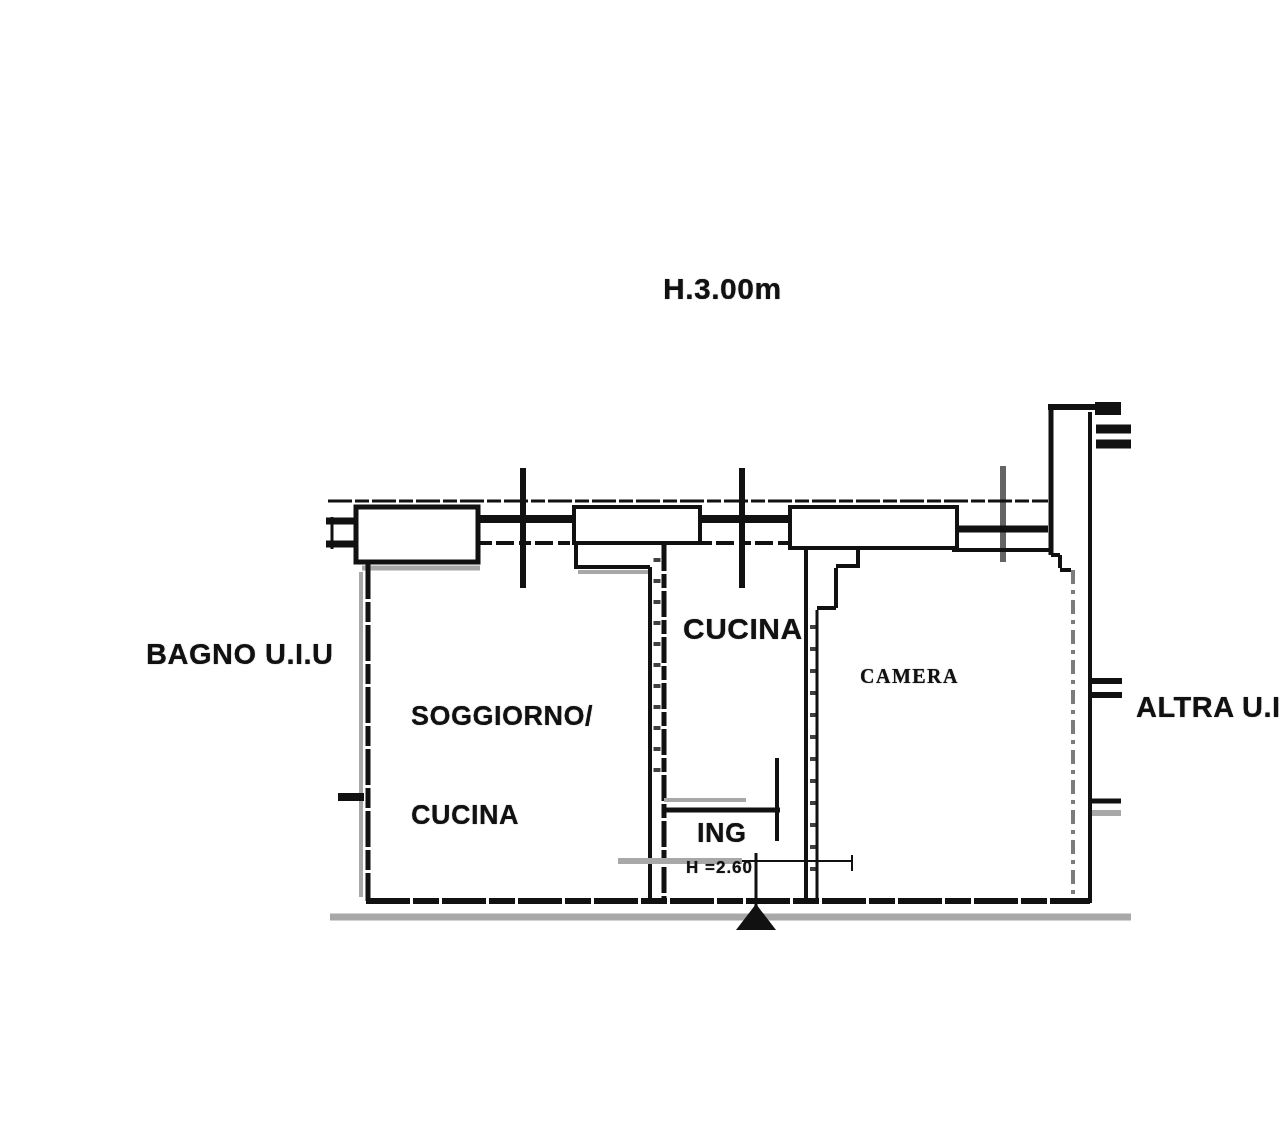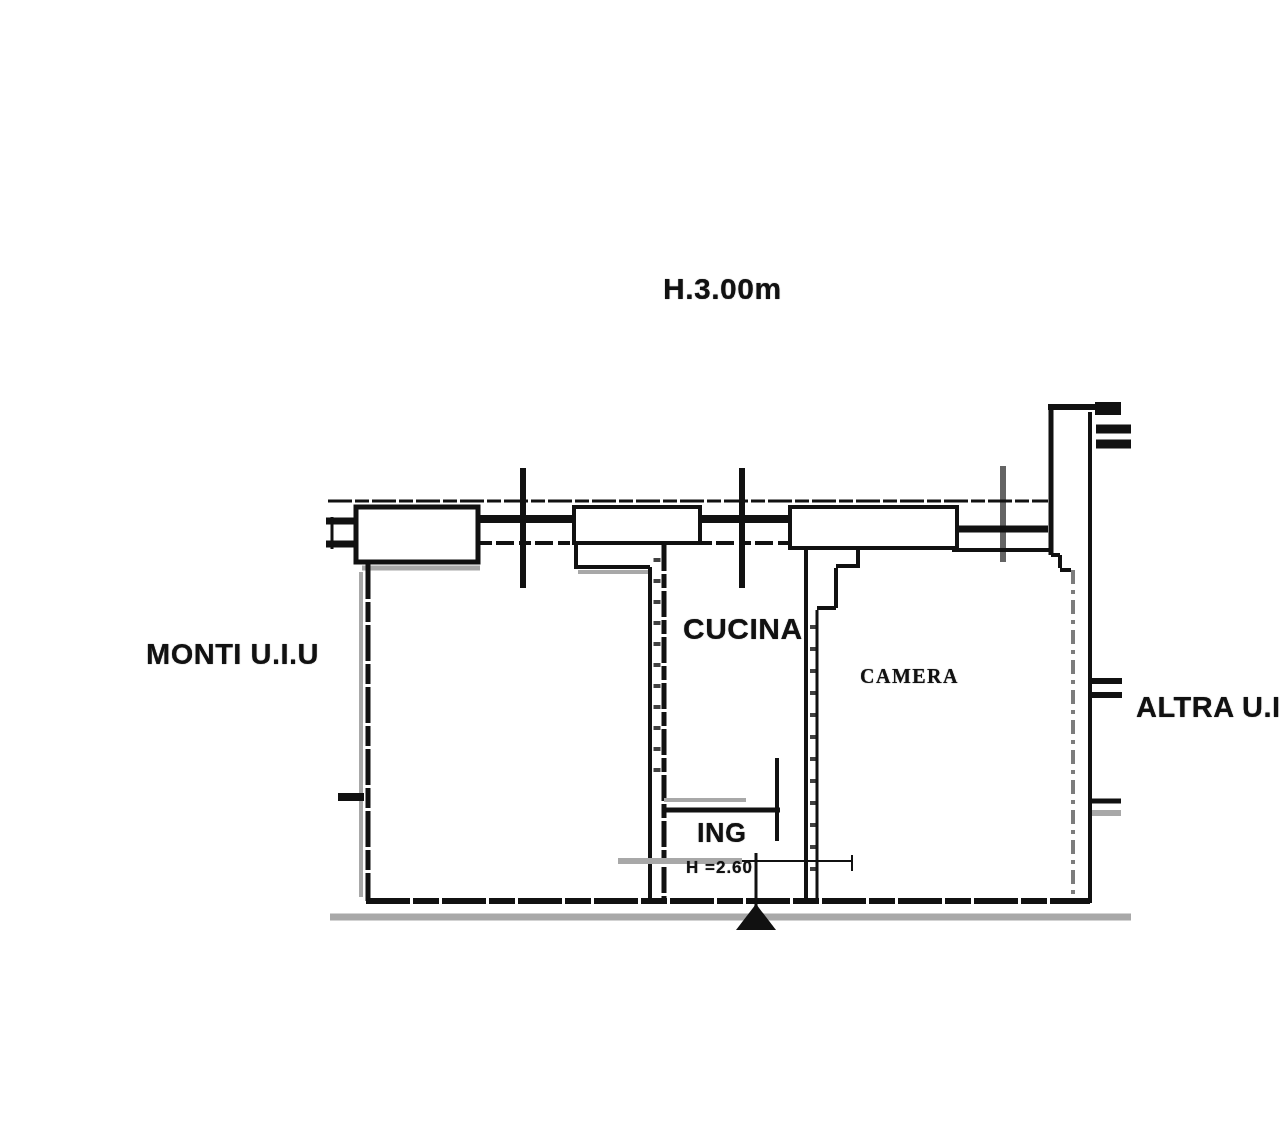--- a/index.html
+++ b/index.html
@@ -134,22 +134,26 @@
       <path class="w" stroke-width="2" d="M742 861 H852"></path>
       <path class="w" stroke-width="2" d="M852 855 V871"></path>
       <path class="w" stroke-width="3" d="M756 853 V928"></path>
       <path class="f" d="M756 904 L736 930 L776 930 Z"></path>
     </g>
   </svg>
 
   <div class="label lbl-height">H.3.00m</div>
 
 
-  <div class="label lbl-altra-l">MONTI U.I.U</div>
+  <div class="label lbl-altra-l">BAGNO U.I.U</div>
 
+  <div class="label lbl-sogg">
+    <div>SOGGIORNO/</div>
+    <div>CUCINA</div>
+  </div>
 
   <div class="label lbl-bagno">CUCINA</div>
 
   <div class="label lbl-camera">CAMERA</div>
 
   <div class="label lbl-altra-r">ALTRA U.I.</div>
 
   <div class="label lbl-ing">ING</div>
 
   <div class="label lbl-ing-h">H =2.60</div>

